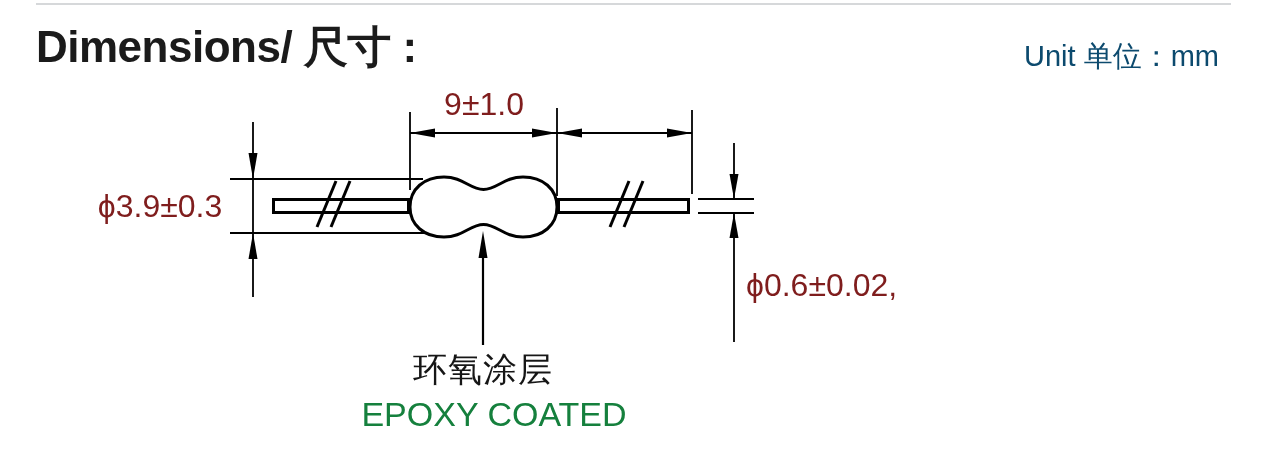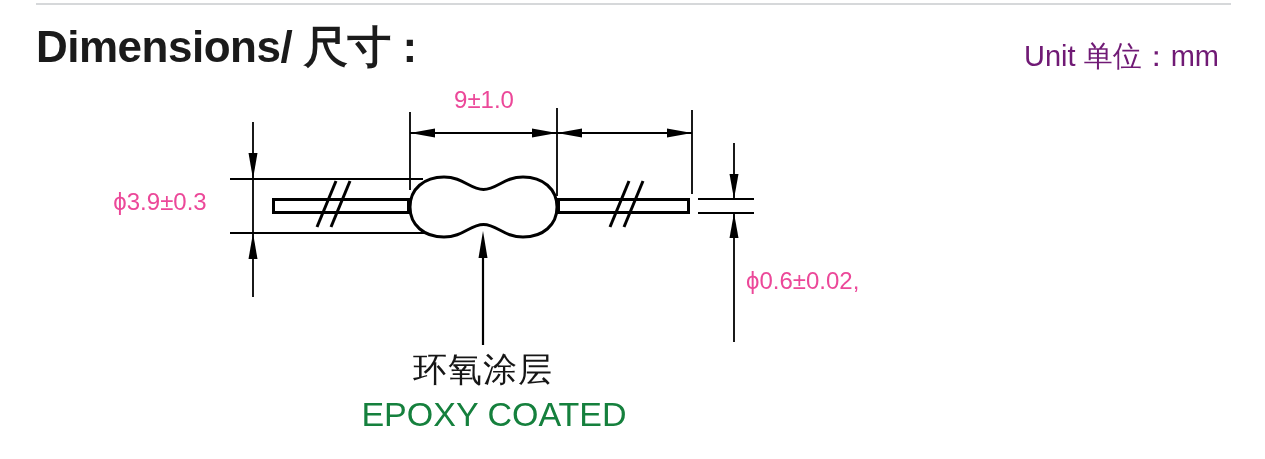--- a/index.html
+++ b/index.html
@@ -32,32 +32,32 @@
     color: #1b1b1b;
     letter-spacing: -0.5px;
     white-space: nowrap;
   }
   .unit-label {
     position: absolute;
     left: 1024px;
     top: 37px;
     font-size: 29px;
     font-weight: 400;
-    color: #701a75;
+    color: #0c4a6e;
     white-space: nowrap;
   }
   .drawing-svg {
     position: absolute;
     left: 0;
     top: 0;
   }
   .dim-label {
     position: absolute;
-    font-size: 24px;
-    color: #ec4899;
+    font-size: 32px;
+    color: #7f1d1d;
     white-space: nowrap;
   }
   .center-x { transform: translateX(-50%); }
   .dim-top-1   { left: 484px; top: 86px; }
   .dim-top-2   { left: 626px; top: 86px; }
   .dim-left    { left: 160px; top: 188px; }
   .dim-right   { left: 746px; top: 267px; }
   .coating-cn {
     position: absolute;
     left: 483px;

